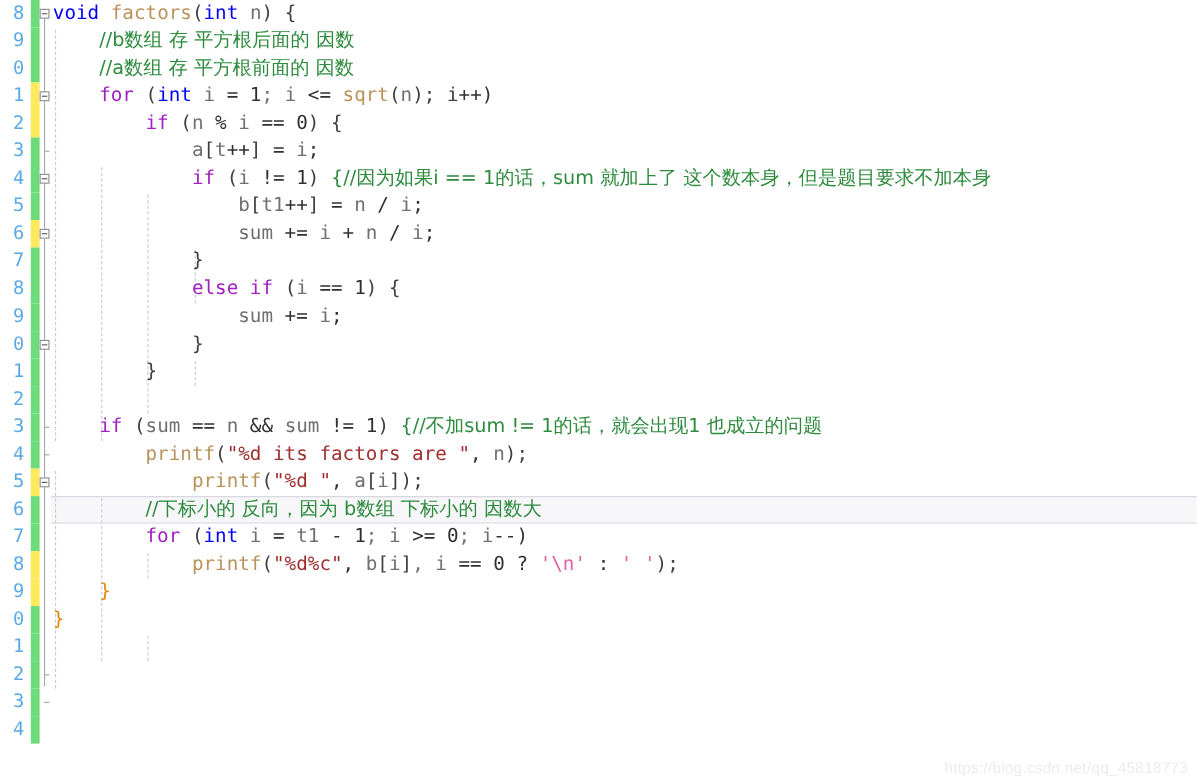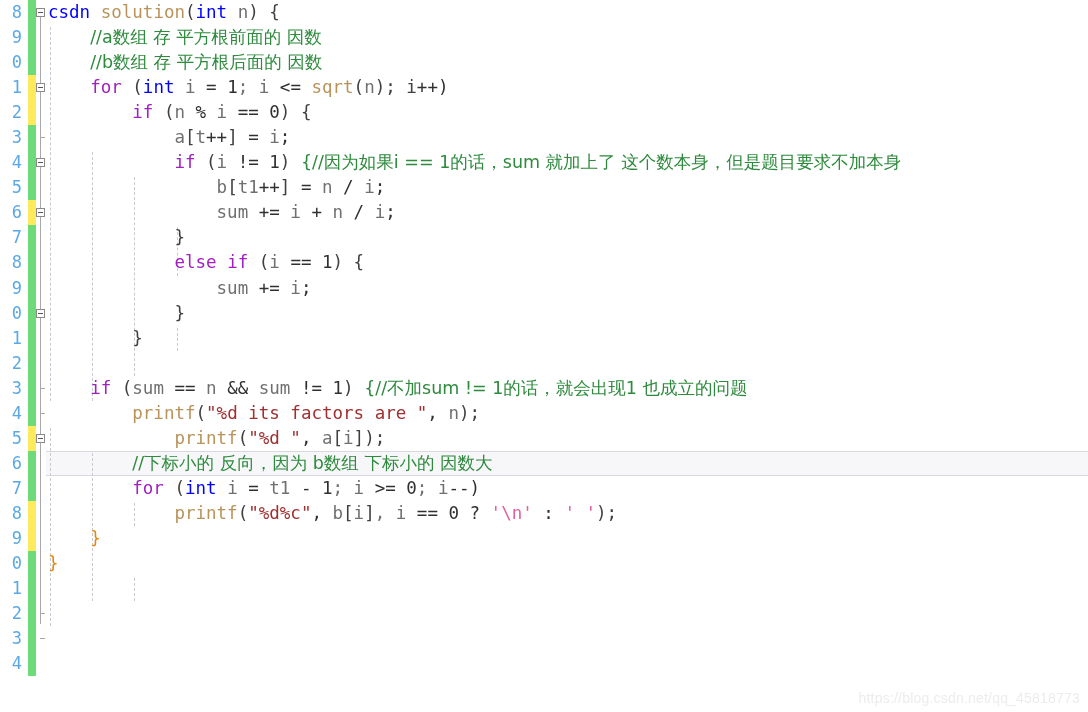--- a/index.html
+++ b/index.html
@@ -200,23 +200,23 @@
         <div class="foldbox" style="top: 308.6px;"></div>
         <div class="foldtick" style="top: 387.75px;"></div>
         <div class="foldtick" style="top: 412.8px;"></div>
         <div class="foldbox" style="top: 433.85px;"></div>
         <div class="foldtick" style="top: 613.2px;"></div>
         <div class="foldtick" style="top: 638.25px;"></div>
       </div>
   </div>
 
   <div class="codearea" id="codearea">
-      <div class="row"><span class="code"><span class="kw">csdn</span><span class="op"> </span><span class="fn">solution</span><span class="brc">(</span><span class="kw">int</span><span class="id"> n</span><span class="brc">) </span><span class="brc">{</span></span></div>
+      <div class="row"><span class="code"><span class="kw">void</span><span class="op"> </span><span class="fn">factors</span><span class="brc">(</span><span class="kw">int</span><span class="id"> n</span><span class="brc">) </span><span class="brc">{</span></span></div>
+      <div class="row"><span class="code"><span class="op">    </span><span class="cmt cjk">//b数组 存 平方根后面的 因数</span></span></div>
       <div class="row"><span class="code"><span class="op">    </span><span class="cmt cjk">//a数组 存 平方根前面的 因数</span></span></div>
-      <div class="row"><span class="code"><span class="op">    </span><span class="cmt cjk">//b数组 存 平方根后面的 因数</span></span></div>
       <div class="row"><span class="code"><span class="op">    </span><span class="kw2">for</span><span class="brc"> (</span><span class="kw">int</span><span class="id"> i </span><span class="op">= </span><span class="num">1</span><span class="id">; i </span><span class="op">&lt;= </span><span class="fn">sqrt</span><span class="brc">(</span><span class="id">n</span><span class="brc">); i</span><span class="op">++)</span></span></div>
       <div class="row"><span class="code"><span class="op">        </span><span class="kw2">if</span><span class="brc"> (</span><span class="id">n </span><span class="op">% </span><span class="id">i </span><span class="op">== </span><span class="num">0</span><span class="brc">) </span><span class="brc">{</span></span></div>
       <div class="row"><span class="code"><span class="op">            </span><span class="id">a</span><span class="brc">[</span><span class="id">t</span><span class="op">++</span><span class="brc">]</span><span class="op"> = </span><span class="id">i</span><span class="op">;</span></span></div>
       <div class="row"><span class="code"><span class="op">            </span><span class="kw2">if</span><span class="brc"> (</span><span class="id">i </span><span class="op">!= </span><span class="num">1</span><span class="brc">) </span><span class="cmt cjk">{//因为如果i == 1的话，sum 就加上了 这个数本身，但是题目要求不加本身</span></span></div>
       <div class="row"><span class="code"><span class="op">                </span><span class="id">b</span><span class="brc">[</span><span class="id">t1</span><span class="op">++</span><span class="brc">]</span><span class="op"> = </span><span class="id">n </span><span class="op">/ </span><span class="id">i</span><span class="op">;</span></span></div>
       <div class="row"><span class="code"><span class="op">                </span><span class="id">sum </span><span class="op">+= </span><span class="id">i </span><span class="op">+ </span><span class="id">n </span><span class="op">/ </span><span class="id">i</span><span class="op">;</span></span></div>
       <div class="row"><span class="code"><span class="op">            </span><span class="brc">}</span></span></div>
       <div class="row"><span class="code"><span class="op">            </span><span class="kw2">else</span><span class="op"> </span><span class="kw2">if</span><span class="brc"> (</span><span class="id">i </span><span class="op">== </span><span class="num">1</span><span class="brc">) </span><span class="brc">{</span></span></div>
       <div class="row"><span class="code"><span class="op">                </span><span class="id">sum </span><span class="op">+= </span><span class="id">i</span><span class="op">;</span></span></div>
       <div class="row"><span class="code"><span class="op">            </span><span class="brc">}</span></span></div>

